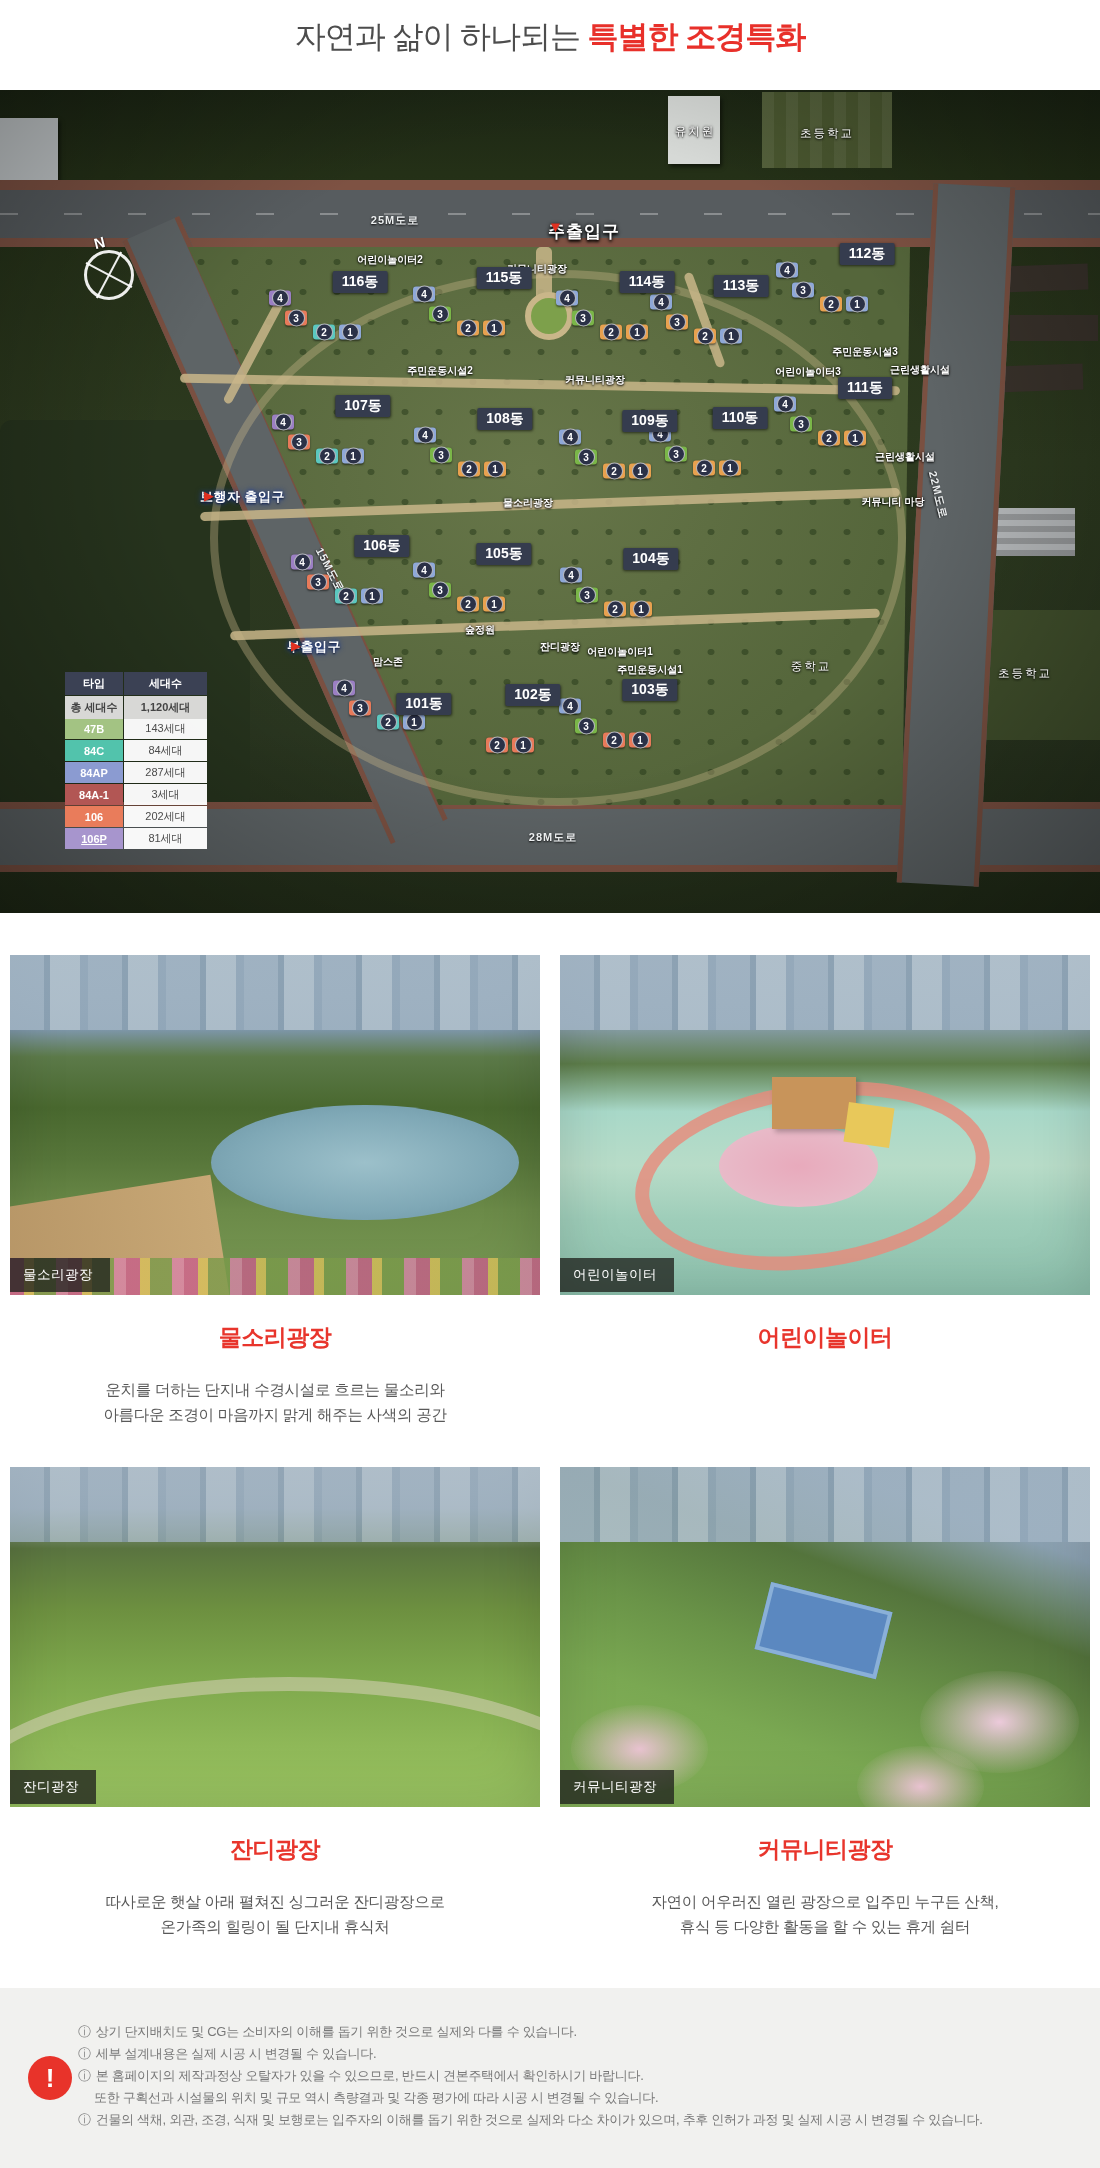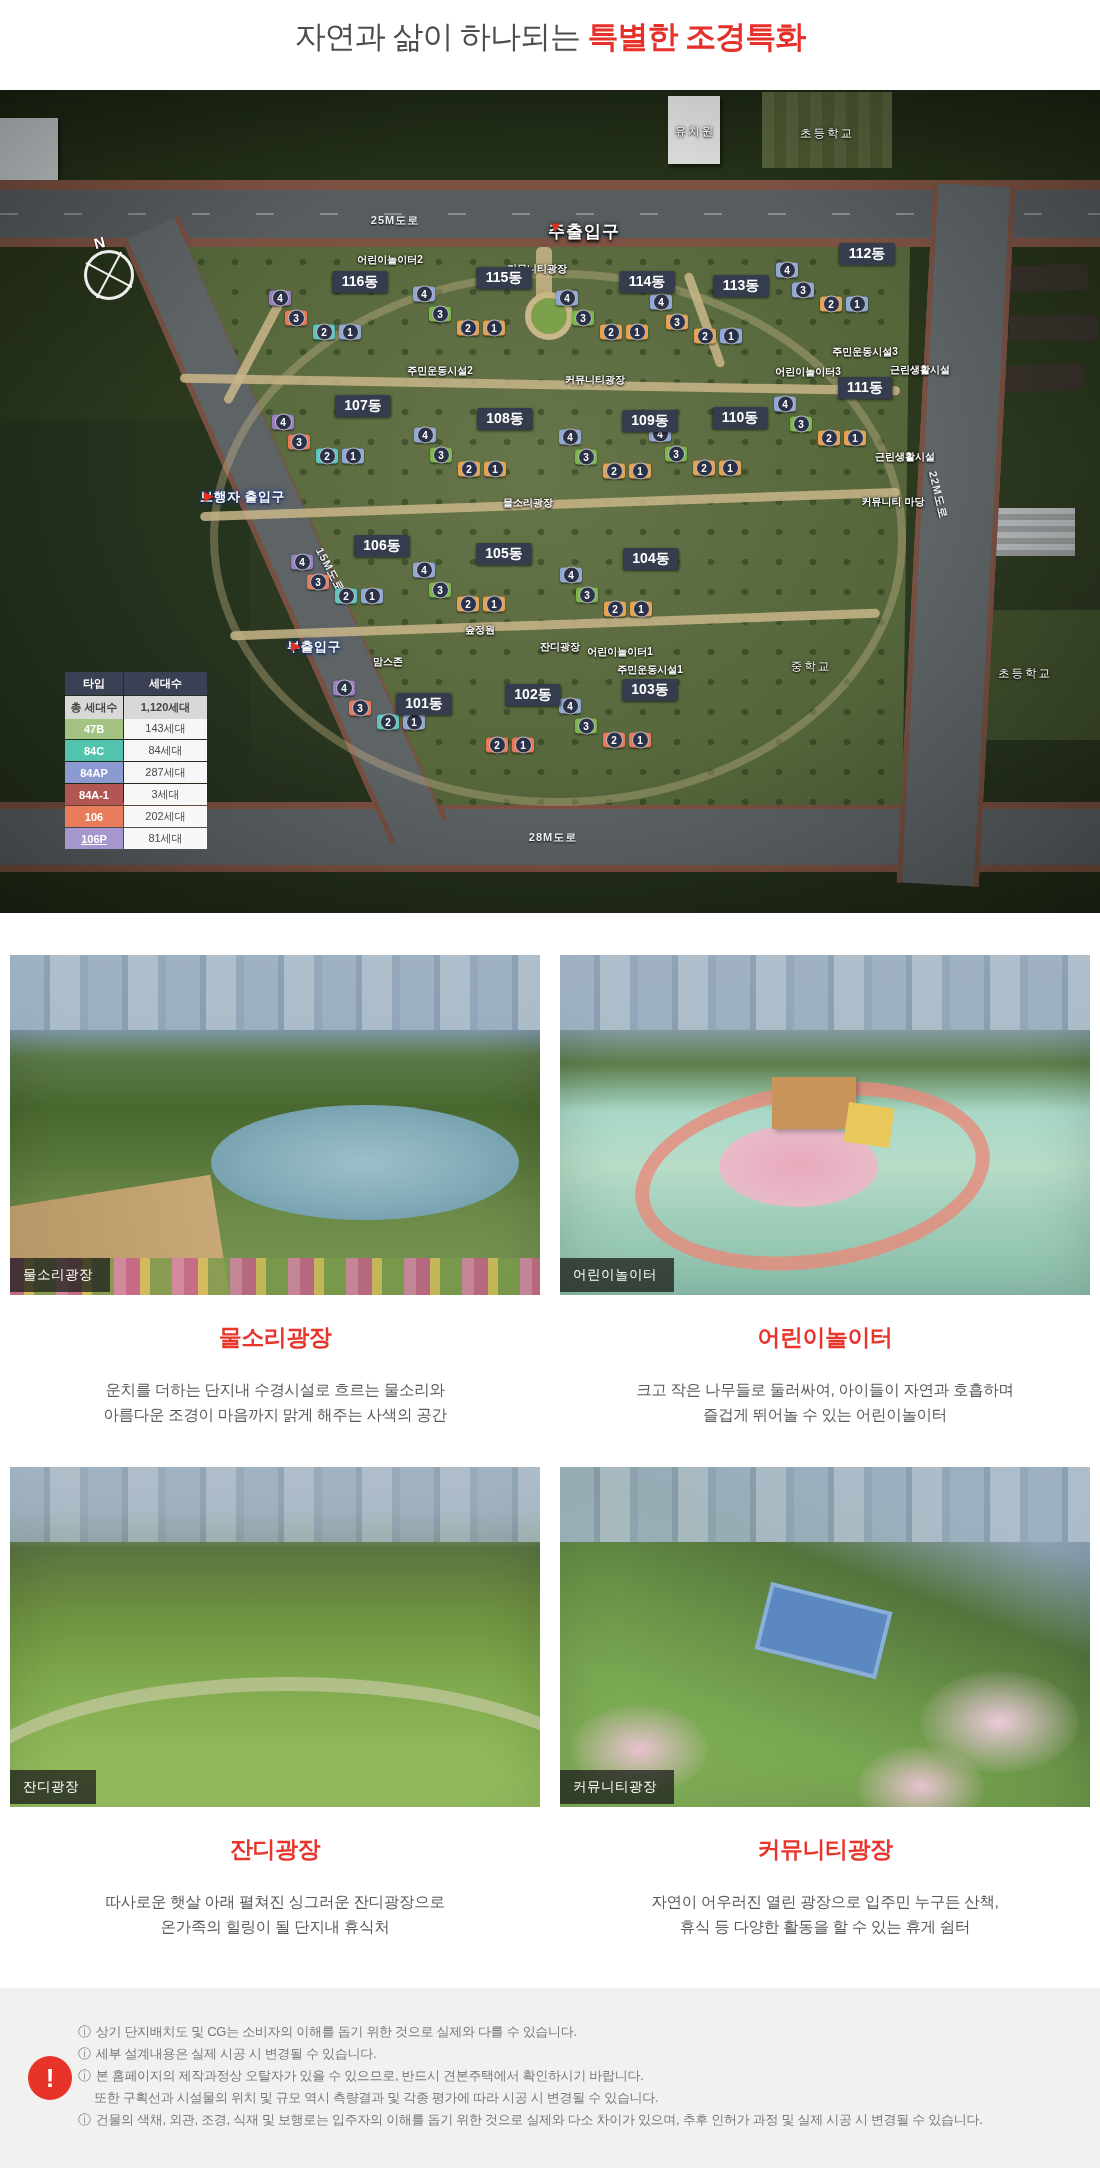--- a/index.html
+++ b/index.html
@@ -501,24 +501,20 @@
       <div class="photo photo-playground">
         <div class="ph-towers"></div>
         <div class="ring"></div>
         <div class="blob"></div>
         <div class="equip1"></div>
         <div class="equip2"></div>
         <div class="sec-badge">어린이놀이터</div>
       </div>
       <div class="caption caption1">
         <div class="sec-title">어린이놀이터</div>
-        <div class="sec-desc">
-          <div>크고 작은 나무들로 둘러싸여, 아이들이 자연과 호흡하며</div>
-          <div>즐겁게 뛰어놀 수 있는 어린이놀이터</div>
-        </div>
       </div>
     </div>
   </div>
 
   <div class="photo-row">
     <div class="col">
       <div class="photo photo-lawn">
         <div class="ph-towers"></div>
         <div class="lawn-path"></div>
         <div class="sec-badge">잔디광장</div>

